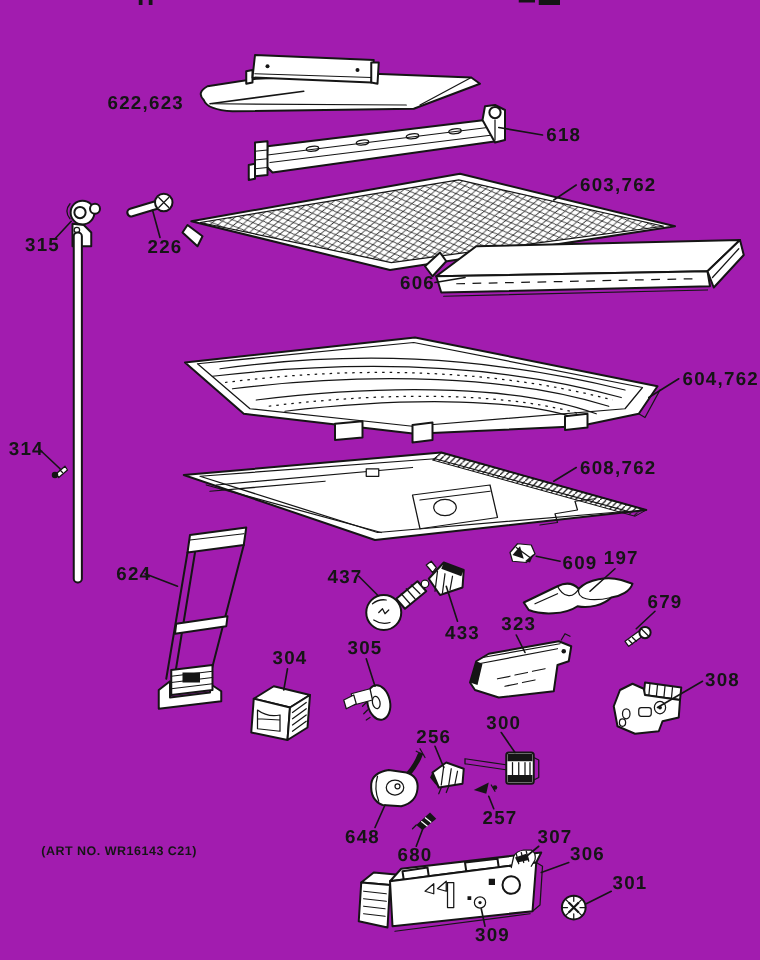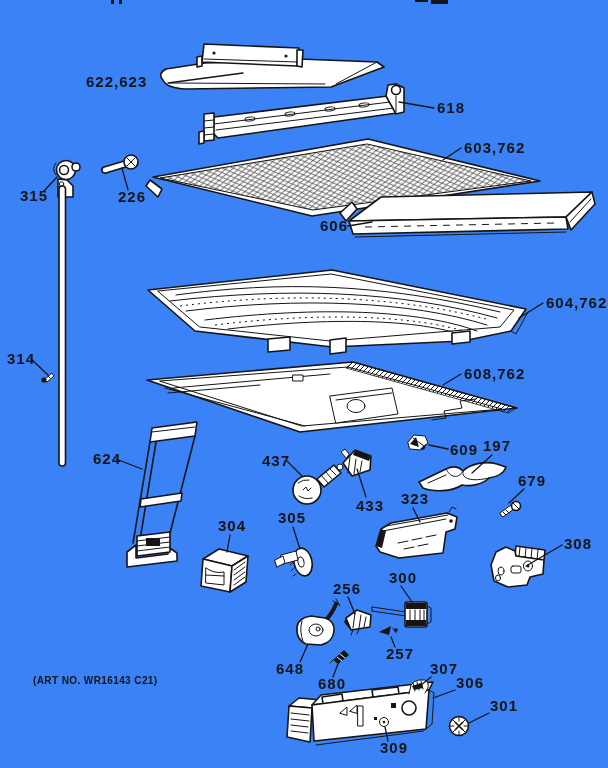--- a/index.html
+++ b/index.html
@@ -1,17 +1,17 @@
 <!DOCTYPE html>
 <html><head>
 <meta charset="utf-8">
 <style>
   html,body{margin:0;padding:0;background:#ffffff;}
   body{width:608px;height:768px;overflow:hidden;font-family:"Liberation Sans",sans-serif;}
-  #canvas{width:608px;height:768px;position:relative;background:#3b82f6;}
+  #canvas{width:608px;height:768px;position:relative;background:#a21caf;}
   svg{display:block;}
   .ln{stroke:#151515;stroke-width:1.6;fill:none;stroke-linejoin:round;stroke-linecap:round;}
   .ln-thin{stroke:#151515;stroke-width:1;fill:none;stroke-linejoin:round;stroke-linecap:round;}
   .wh{fill:#ffffff;}
   .bk{fill:#151515;stroke:none;}
   .leader{stroke:#151515;stroke-width:1.3;fill:none;stroke-linecap:round;}
   .lbl{font-family:"Liberation Sans",sans-serif;font-weight:bold;font-size:15px;letter-spacing:1px;fill:#151515;}
   .artno{font-family:"Liberation Sans",sans-serif;font-weight:bold;font-size:10px;letter-spacing:.4px;fill:#151515;}
 </style>
 </head>

